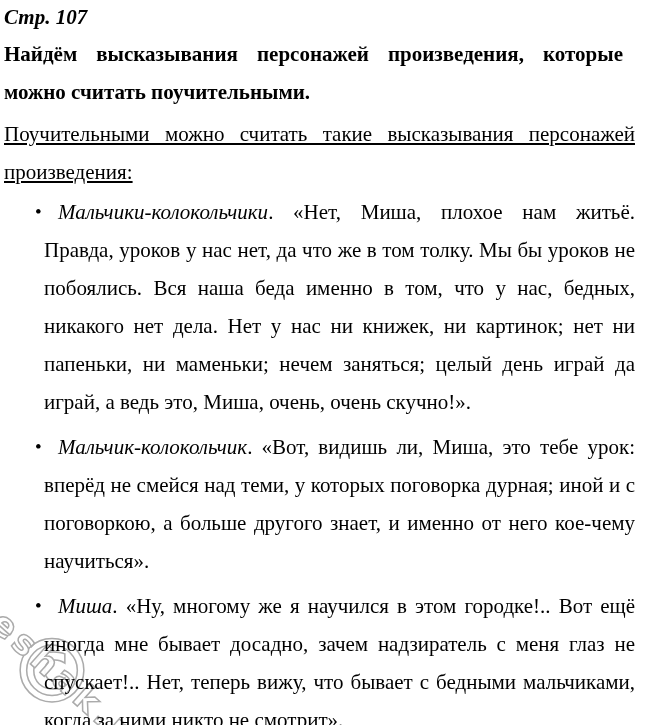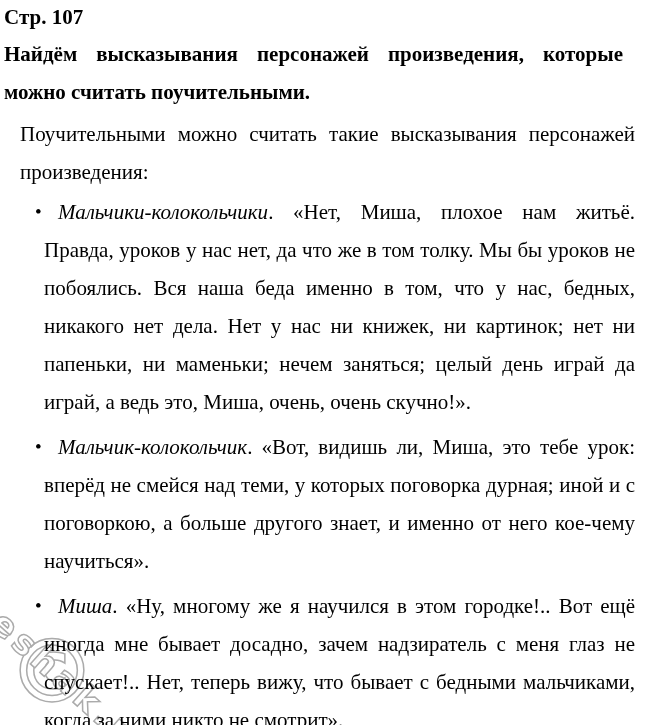--- a/index.html
+++ b/index.html
@@ -48,34 +48,36 @@
   .content {
     position: relative;
     z-index: 1;
     padding: 5px 10px 0 4px;
   }
   .header-row {
     display: flex;
     justify-content: space-between;
     align-items: flex-start;
     line-height: 24px;
+    font-style: italic;
   }
   .page-label { font-weight: bold; }
   .copyright-label { font-weight: normal; }
 
   .heading {
     margin: 6px 12px 0 0;
     font-weight: bold;
     line-height: 38px;
     text-align: justify;
   }
   .intro {
-    margin: 4px 0 0 16px;
+    margin: 4px 0 0 0;
     line-height: 38px;
     text-align: justify;
+    text-decoration: underline;
   }
   ul.quotes {
     margin: 2px 0 0 0;
     padding: 0;
     list-style: none;
   }
   ul.quotes li {
     position: relative;
     margin: 0 0 7px 40px;
     line-height: 38px;

